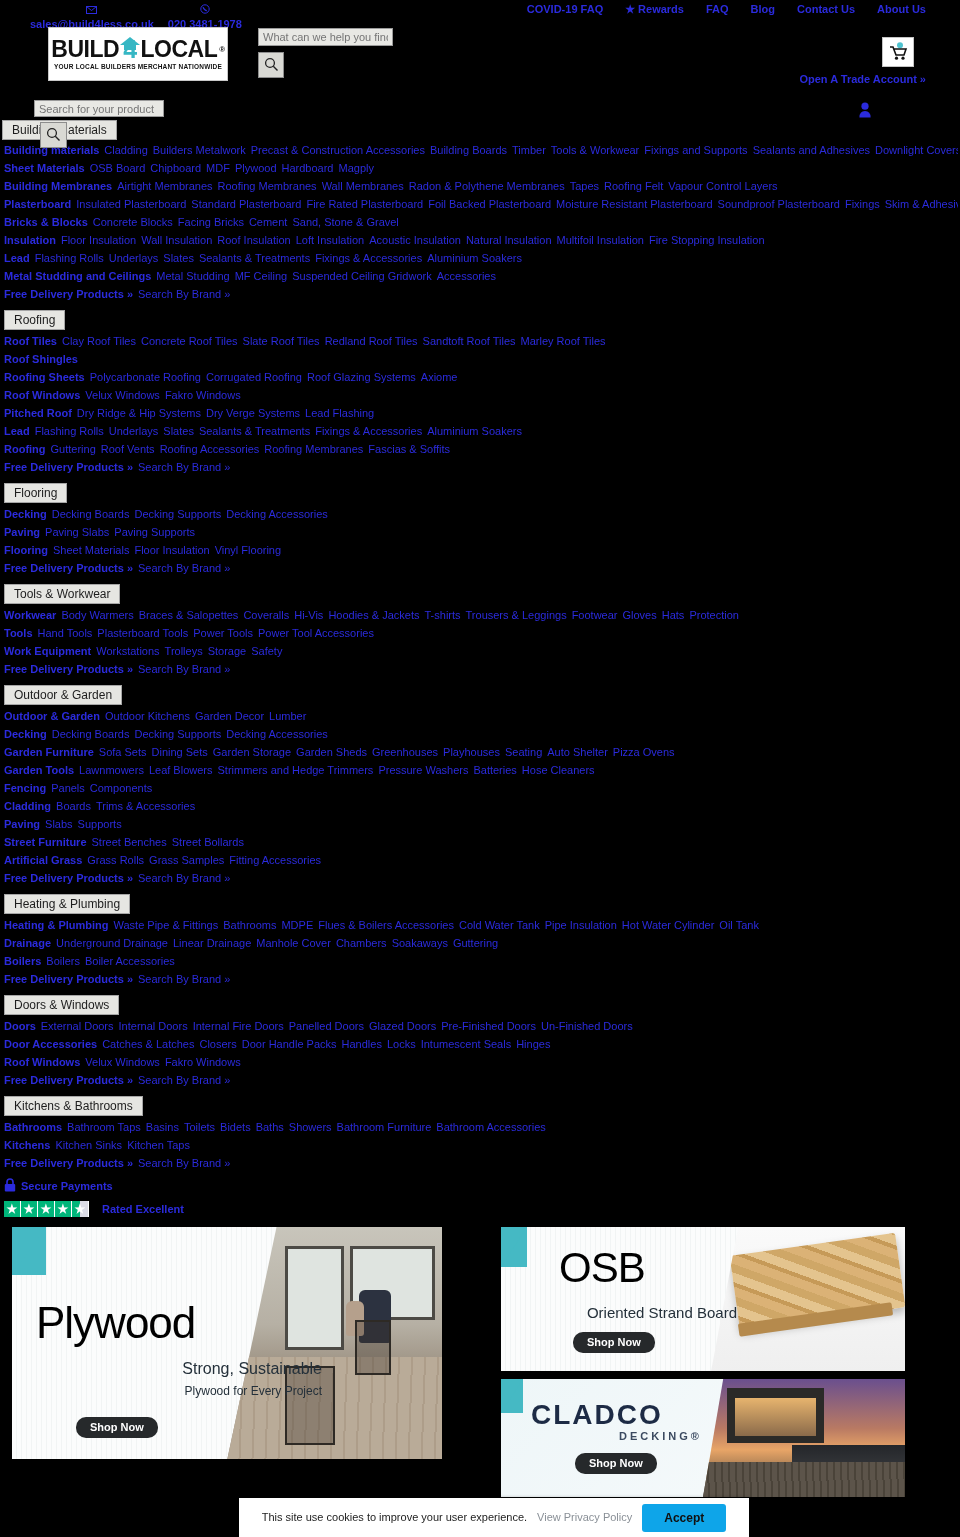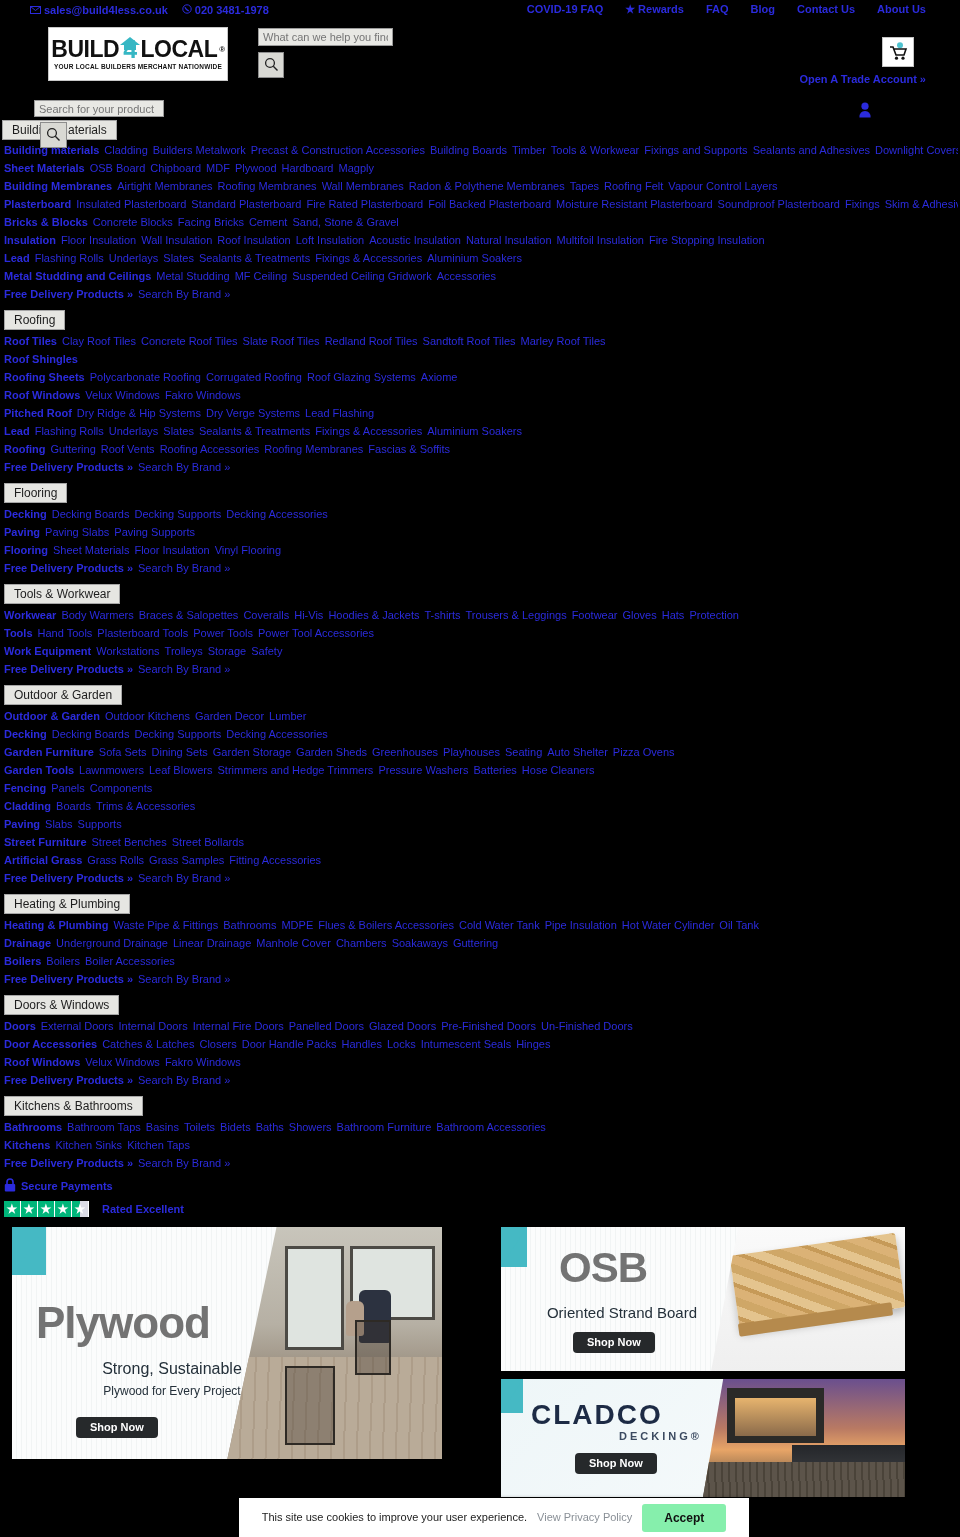--- a/index.html
+++ b/index.html
@@ -9,21 +9,21 @@
     background:#000; color:#2b2bdd;
     font-family:"Liberation Sans", sans-serif;
     font-size:11px; line-height:1.0;
   }
 
   a, .lnk { color:#2b2bdd; text-decoration:none; }
 
   
   .utility { position:relative; height:22px; }
   .util-left { position:absolute; left:30px; top:4px; display:flex; gap:14px; align-items:center; font-size:11px; font-weight:bold; }
-  .util-left span.it { display:inline-flex; gap:3px; align-items:center; }
+  .util-left span.it { display:inline-flex; gap:3px; align-items:center;flex-direction:column; }
   .util-right { position:absolute; right:34px; top:4px; display:flex; gap:22px; align-items:center; font-size:11px; font-weight:bold;margin-left:31px; }
 
   
   .masthead { position:relative; height:78px; }
   .logo-box {
     position:absolute; left:48px; top:5px; width:180px; height:54px;
     background:#fff; border:1px solid #c8c8c8;
     display:flex; flex-direction:column; align-items:center; justify-content:center;
   }
   .logo-main { display:flex; align-items:center; gap:2px; font-weight:bold; font-size:23px; color:#111; letter-spacing:-.5px; }
@@ -86,25 +86,25 @@
   .ban-ply { left:12px; top:0; width:430px; height:232px; }
   .ban-osb { left:501px; top:0; width:404px; height:144px; }
   .ban-cld { left:501px; top:152px; width:404px; height:118px; }
 
   .ban-bg { position:absolute; inset:0; }
   .ban-left-panel { position:absolute; left:0; top:0; bottom:0; background:
       repeating-linear-gradient(90deg,#fbfcfc 0 4px,#f1f4f4 4px 5px); }
   .ban-wedge { position:absolute; left:0; top:0; background:#45b9c4; }
   .ban-photo { position:absolute; right:0; top:0; bottom:0; }
 
-  .ban-title { position:absolute; font-weight:bold; color:#737373; letter-spacing:-1px;text-align:right; }
-  .ban-sub { position:absolute; color:#24303a; text-align:center; }
+  .ban-title { position:absolute; font-weight:normal; color:#000000; letter-spacing:-1px;text-align:right; }
+  .ban-sub { position:absolute; color:#24303a; text-align:right; }
   .shop-btn {
     position:absolute; background:#26292b; color:#fff; font-weight:bold; font-size:11px;
-    padding:5px 14px; border-radius:4px; text-align:center;
+    padding:5px 14px; border-radius:10px; text-align:center;
   }
 
   
   .ply-photo { background:linear-gradient(180deg,#c8c5bb 0%,#b6b0a4 42%,#9e9384 60%,#8e8273 100%); }
   .ply-win { position:absolute; background:#dfe4e0; border:3px solid #4c4a45; }
   .ply-floor { position:absolute; left:0; right:0; bottom:0; height:44%;
       background:repeating-linear-gradient(92deg,#b9ab98 0 11px,#ad9d89 11px 13px); }
   .ply-person { position:absolute; background:#2c3240; border-radius:6px 6px 3px 3px; }
   .ply-chair { position:absolute; border:2px solid #2e2a25; background:rgba(60,50,40,.35); }
 
@@ -129,21 +129,21 @@
 
   
   .cookie {
     position:absolute; left:239px; top:1498px; width:510px; height:39px;
     background:#fff; display:flex; align-items:center; justify-content:center; gap:10px;
     padding:0 12px; box-shadow:0 -1px 3px rgba(0,0,0,.2);
   }
   .cookie-text { color:#1d1d1d; font-size:11px; }
   .cookie-link { color:#8a9097; font-size:11px; }
   .cookie-accept {
-    background:#86efac; color:#111; font-weight:bold; font-size:12px;
+    background:#0ea5e9; color:#111; font-weight:bold; font-size:12px;
     padding:7px 22px; border:none; border-radius:3px; cursor:pointer;
     font-family:"Liberation Sans", sans-serif;
   }
   .ico { display:inline-block; vertical-align:middle; }
 </style>
 </head>
 <body>
 
 <div class="utility">
   <div class="util-left">

